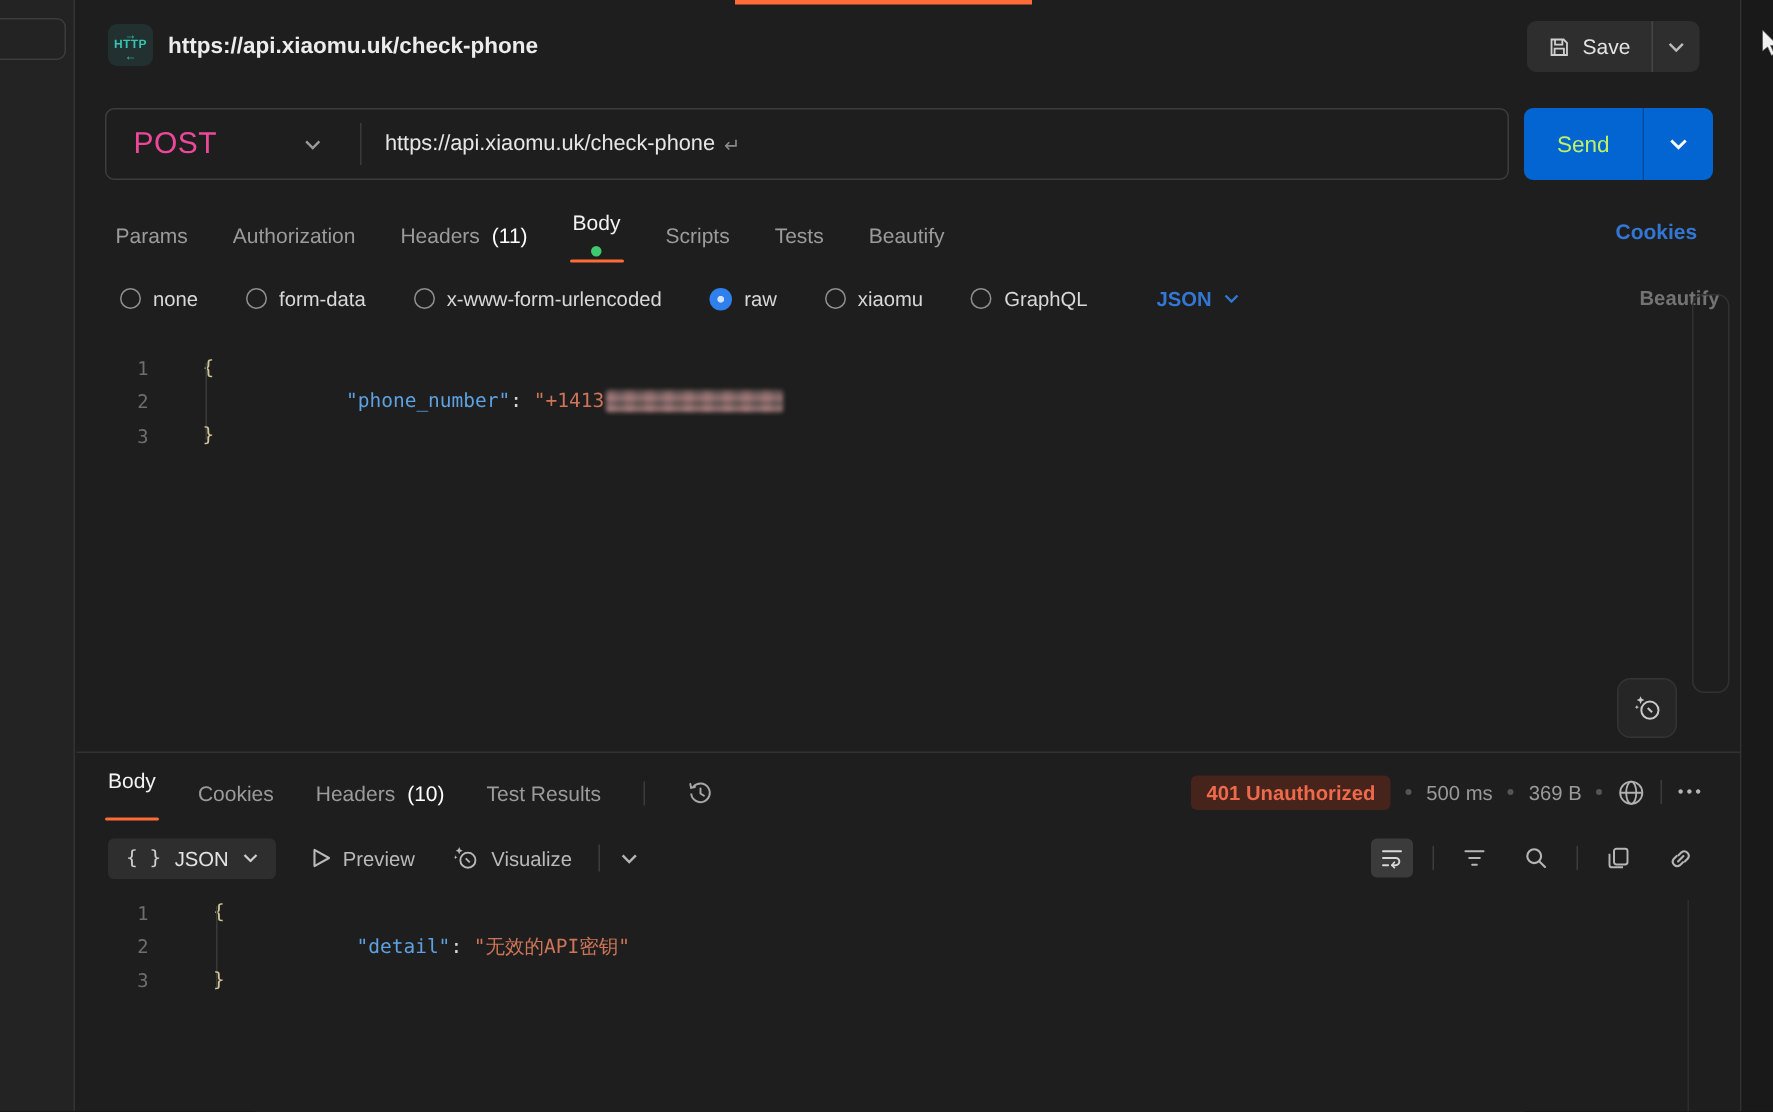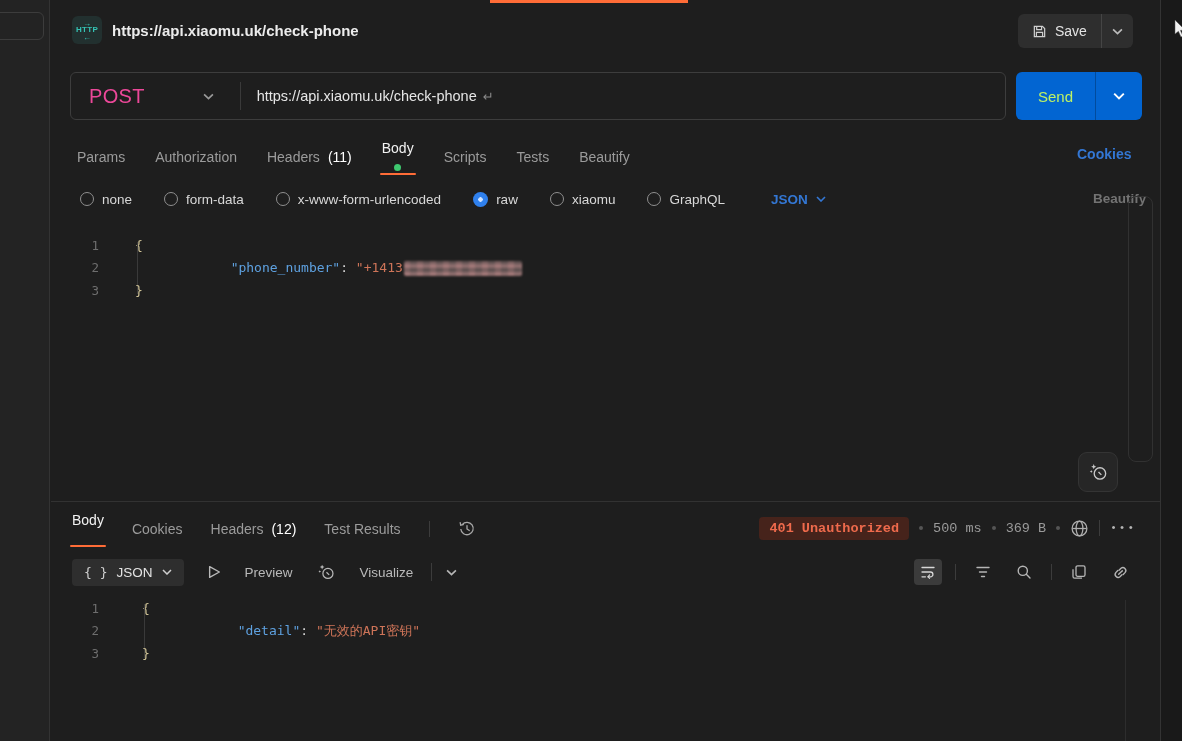--- a/index.html
+++ b/index.html
@@ -75,28 +75,28 @@
   
   .postbot-btn { position:absolute; left:1078px; top:452px; width:40px; height:40px; border-radius:9px; background:#262626; border:1px solid #343434; display:flex; align-items:center; justify-content:center; cursor:pointer; }
   .ed-scroll-frame { position:absolute; left:1128px; top:196px; width:25px; height:266px; border:1px solid #313131; border-radius:8px; }
 
   
   .h-divider { position:absolute; left:51px; top:501px; width:1110px; height:1px; background:#323232; }
   .resp-tabs { position:absolute; left:72px; top:512px; height:34px; display:flex; align-items:center; gap:28px; font-size:14px; color:#9b9b9b; }
   .vsep { width:1px; height:16px; background:#3c3c3c; }
   .hist-icon { display:flex; align-items:center; cursor:pointer; }
 
-  .resp-meta { position:absolute; right:46px; top:514px; height:28px; display:flex; align-items:center; gap:10px; font-size:13.5px; color:#9a9a9a;font-family:Liberation Mono, monospace; }
+  .resp-meta { position:absolute; right:46px; top:514px; height:28px; display:flex; align-items:center; gap:10px; font-size:13.5px; color:#9a9a9a; }
   .status-badge { background:#46231b; color:#ee6a4c; font-weight:600; font-size:13.5px; padding:4px 10px; border-radius:4px; cursor:pointer; }
   .dot-sep { width:4px; height:4px; border-radius:50%; background:#555; }
 
   .resp-toolbar { position:absolute; left:72px; top:557px; height:30px; display:flex; align-items:center; font-size:13.5px; color:#b9b9b9; }
   .fmt-pill { display:flex; align-items:center; gap:9px; background:#2e2e2e; border-radius:4px; padding:6px 12px; color:#e3e3e3; cursor:pointer; }
   .fmt-braces { font-family:"DejaVu Sans Mono", monospace; font-size:13px; color:#d0d0d0; }
-  .tool-item { display:flex; align-items:center; gap:24px; margin-left:24px; cursor:pointer;justify-content:center; }
+  .tool-item { display:flex; align-items:center; gap:8px; margin-left:24px; cursor:pointer;justify-content:center; }
   .tb-sep { width:1px; height:18px; background:#3c3c3c; margin-left:18px; }
   .tb-caret { margin-left:14px; display:flex; align-items:center; cursor:pointer; }
 
   .resp-icons { position:absolute; right:48px; top:558px; height:28px; display:flex; align-items:center; gap:13px; }
   .icon-btn { display:flex; align-items:center; justify-content:center; width:28px; height:26px; border-radius:4px; cursor:pointer; }
   .icon-btn.active { background:#3b3b3b; }
   .resp-scroll-line { position:absolute; left:1125px; top:600px; width:1px; height:141px; background:#2d2d2d; }
 
   svg { display:block; }
 </style>
@@ -252,21 +252,21 @@
   <div class="resp-tabs">
     <div class="tab active">
       <span>Body</span>
       <span class="underline"></span>
     </div>
     <div class="tab">
         <span>Cookies</span>
       </div>
     <div class="tab">
       <span>Headers</span>
-      <span class="cnt">(12)</span>
+      <span class="cnt">(10)</span>
     </div>
     <div class="tab">
         <span>Test Results</span>
       </div>
     <span class="vsep"></span>
     <span class="hist-icon">
       <svg width="18" height="18" viewBox="0 0 18 18" fill="none" stroke="#a8a8a8" stroke-width="1.3">
         <path d="M4.2 4.6A6.2 6.2 0 1 1 2.8 9"></path>
         <path d="M2.2 2.6l.5 2.6 2.6-.5" stroke-linecap="round"></path>
         <path d="M9 5.6V9l2.3 1.5" stroke-linecap="round"></path>

